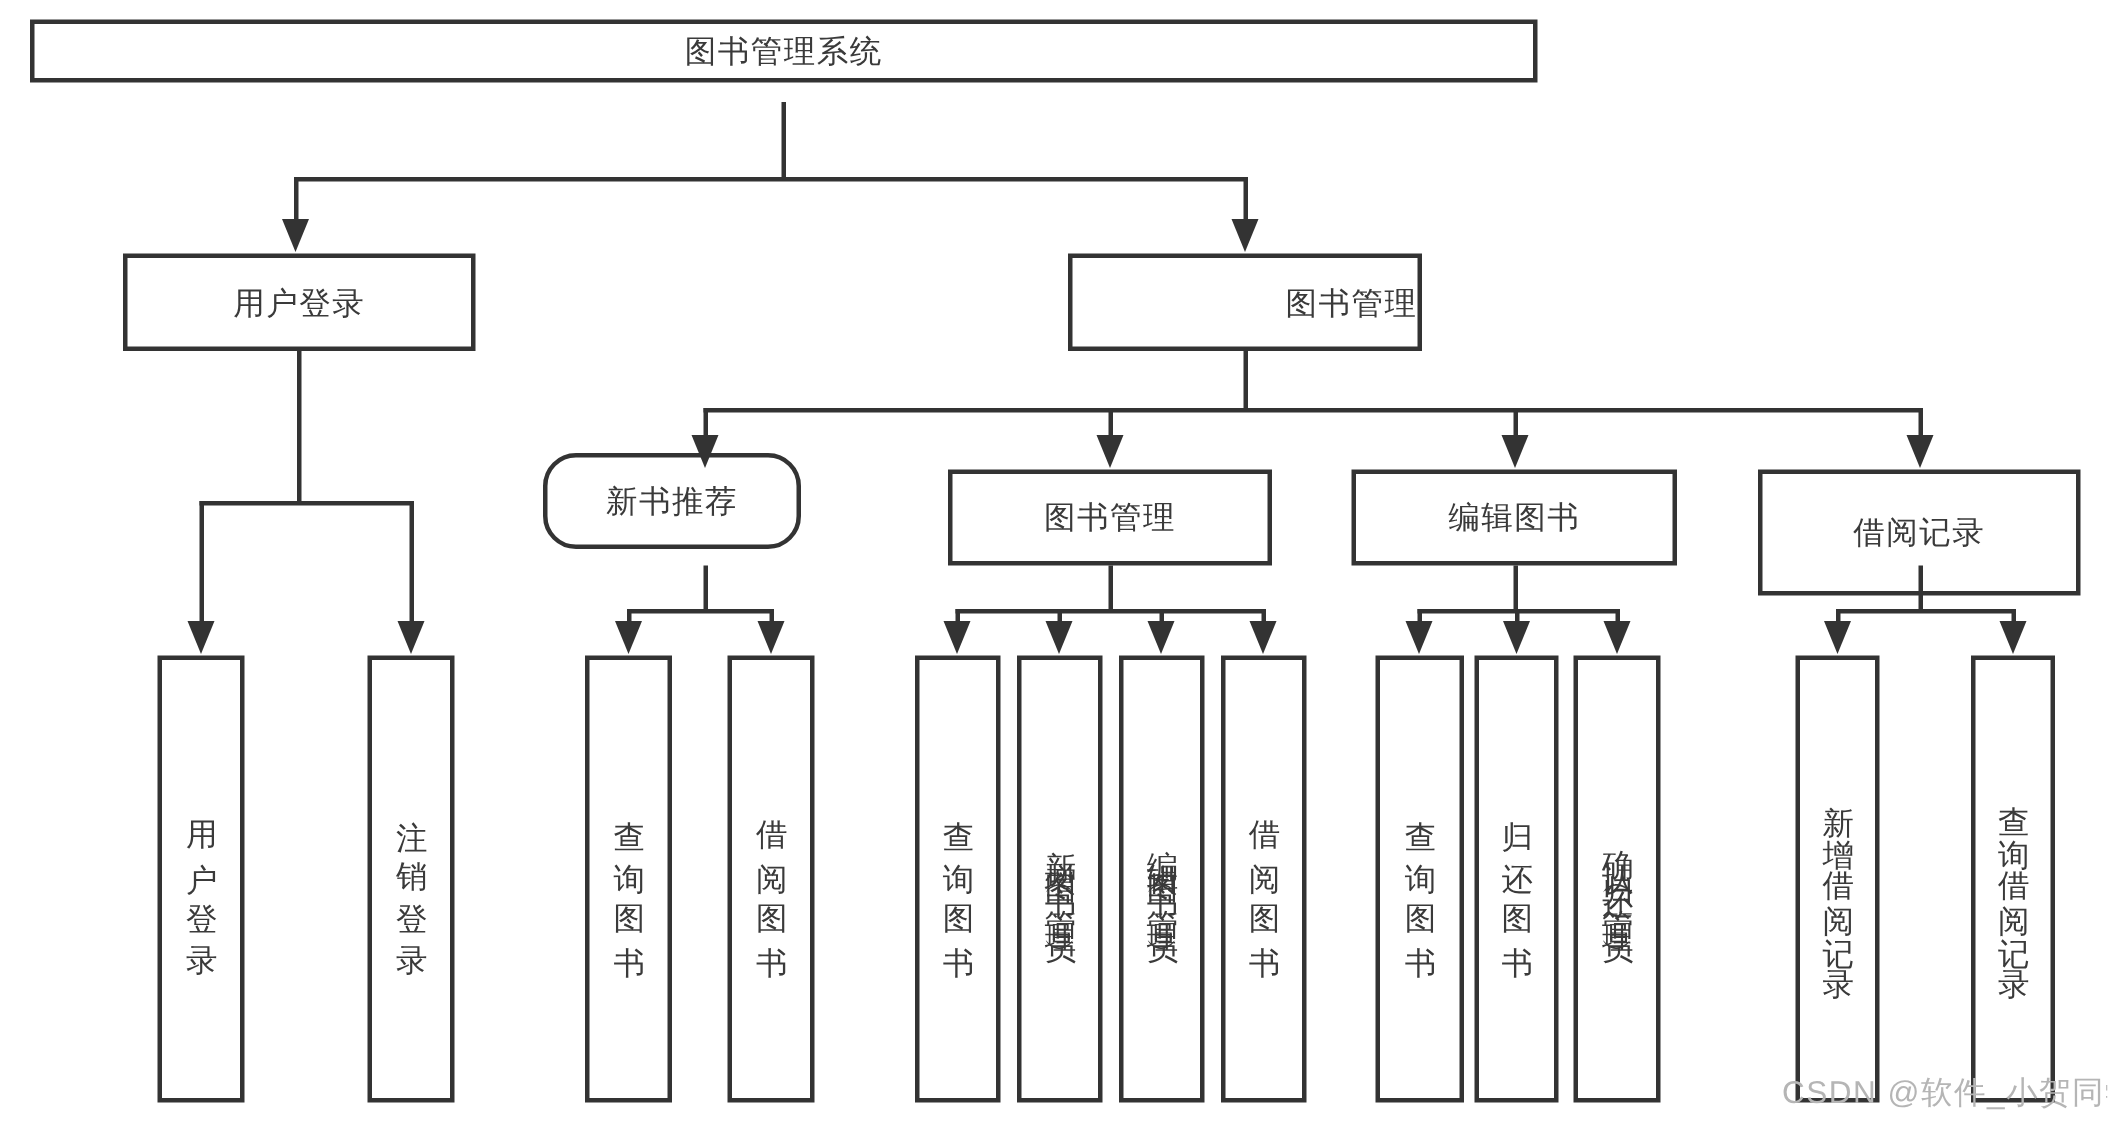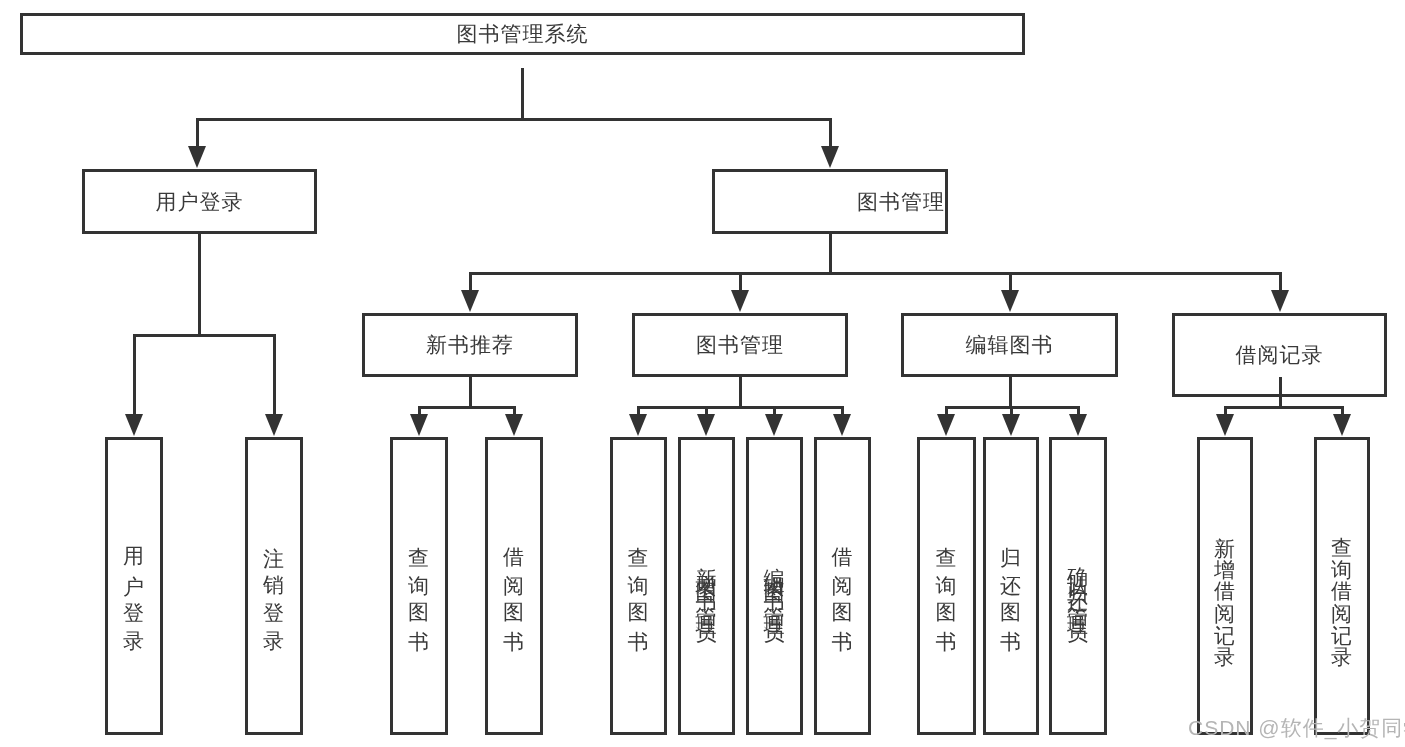--- a/index.html
+++ b/index.html
@@ -60,21 +60,21 @@
     <span>图书管理系统</span>
   </div>
 
   <div class="node" style="left:82px;top:169px;width:235px;height:65px;">
     <span>用户登录</span>
   </div>
   <div class="node" style="left:712px;top:169px;width:236px;height:65px;justify-content:flex-end;">
     <span>图书管理</span>
   </div>
 
-  <div class="node" style="left:362px;top:313px;width:216px;height:64px;">
+  <div class="node" style="left:362px;top:302px;width:172px;height:64px;border-radius:22px;">
     <span>新书推荐</span>
   </div>
   <div class="node" style="left:632px;top:313px;width:216px;height:64px;">
     <span>图书管理</span>
   </div>
   <div class="node" style="left:901px;top:313px;width:217px;height:64px;">
     <span>编辑图书</span>
   </div>
   <div class="node" style="left:1172px;top:313px;width:215px;height:84px;">
     <span>借阅记录</span>

